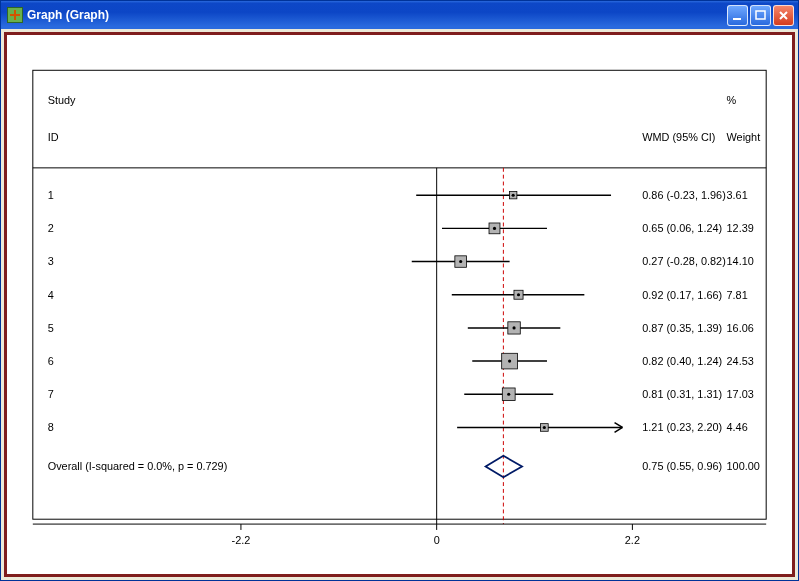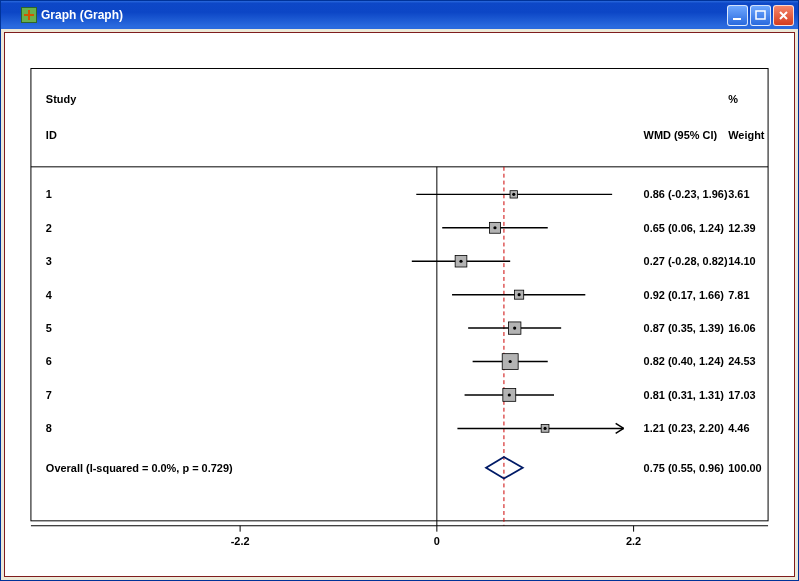--- a/index.html
+++ b/index.html
@@ -18,21 +18,21 @@
     position: relative;
   }
   .titlebar {
     height: 28px;
     background: linear-gradient(to bottom, #2a6ade 0%, #0d47c7 8%, #0c46c6 40%, #2a6ade 90%, #2a6ade 100%);
     display: flex;
     align-items: center;
     color: #fff;
     font-weight: bold;
     font-size: 12px;
-    padding-left: 20px;
+    padding-left: 6px;
     position: relative;
   }
   .titlebar .ticon {
     width: 16px; height: 16px;
     margin-right: 4px;
     background: #6ab04c;
     border: 1px solid #2f6627;
     box-sizing: border-box;
     position: relative;
   }
@@ -58,23 +58,22 @@
     box-sizing: border-box;
     border: 1px solid rgba(255,255,255,.8);
   }
   .tbtn-min, .tbtn-max { background: linear-gradient(to bottom,#6fa8ff,#2a6ade); }
   .tbtn-close { background: linear-gradient(to bottom,#f6866a,#d43c1e); }
   .tbtn svg { width: 11px; height: 11px; }
   .client {
     position: absolute;
     left: 3px; right: 3px; top: 31px; bottom: 3px;
     background: #fff;
-    border: 1px solid #7f1d1d;
+    border: 3px solid #7f1d1d;
     box-sizing: border-box;
-    font-weight: bold;
   }
   .chart {
     position: absolute;
     left: 6px; right: 6px; top: 6px; bottom: 6px;
   }
   svg.plot { width: 100%; height: 100%; display: block; }
   .tick-label { font-family: Arial, sans-serif; font-size: 11px; fill:#000; }
   .hdr { font-family: Arial, sans-serif; font-size: 11px; fill:#000; }
 </style>
 </head>

